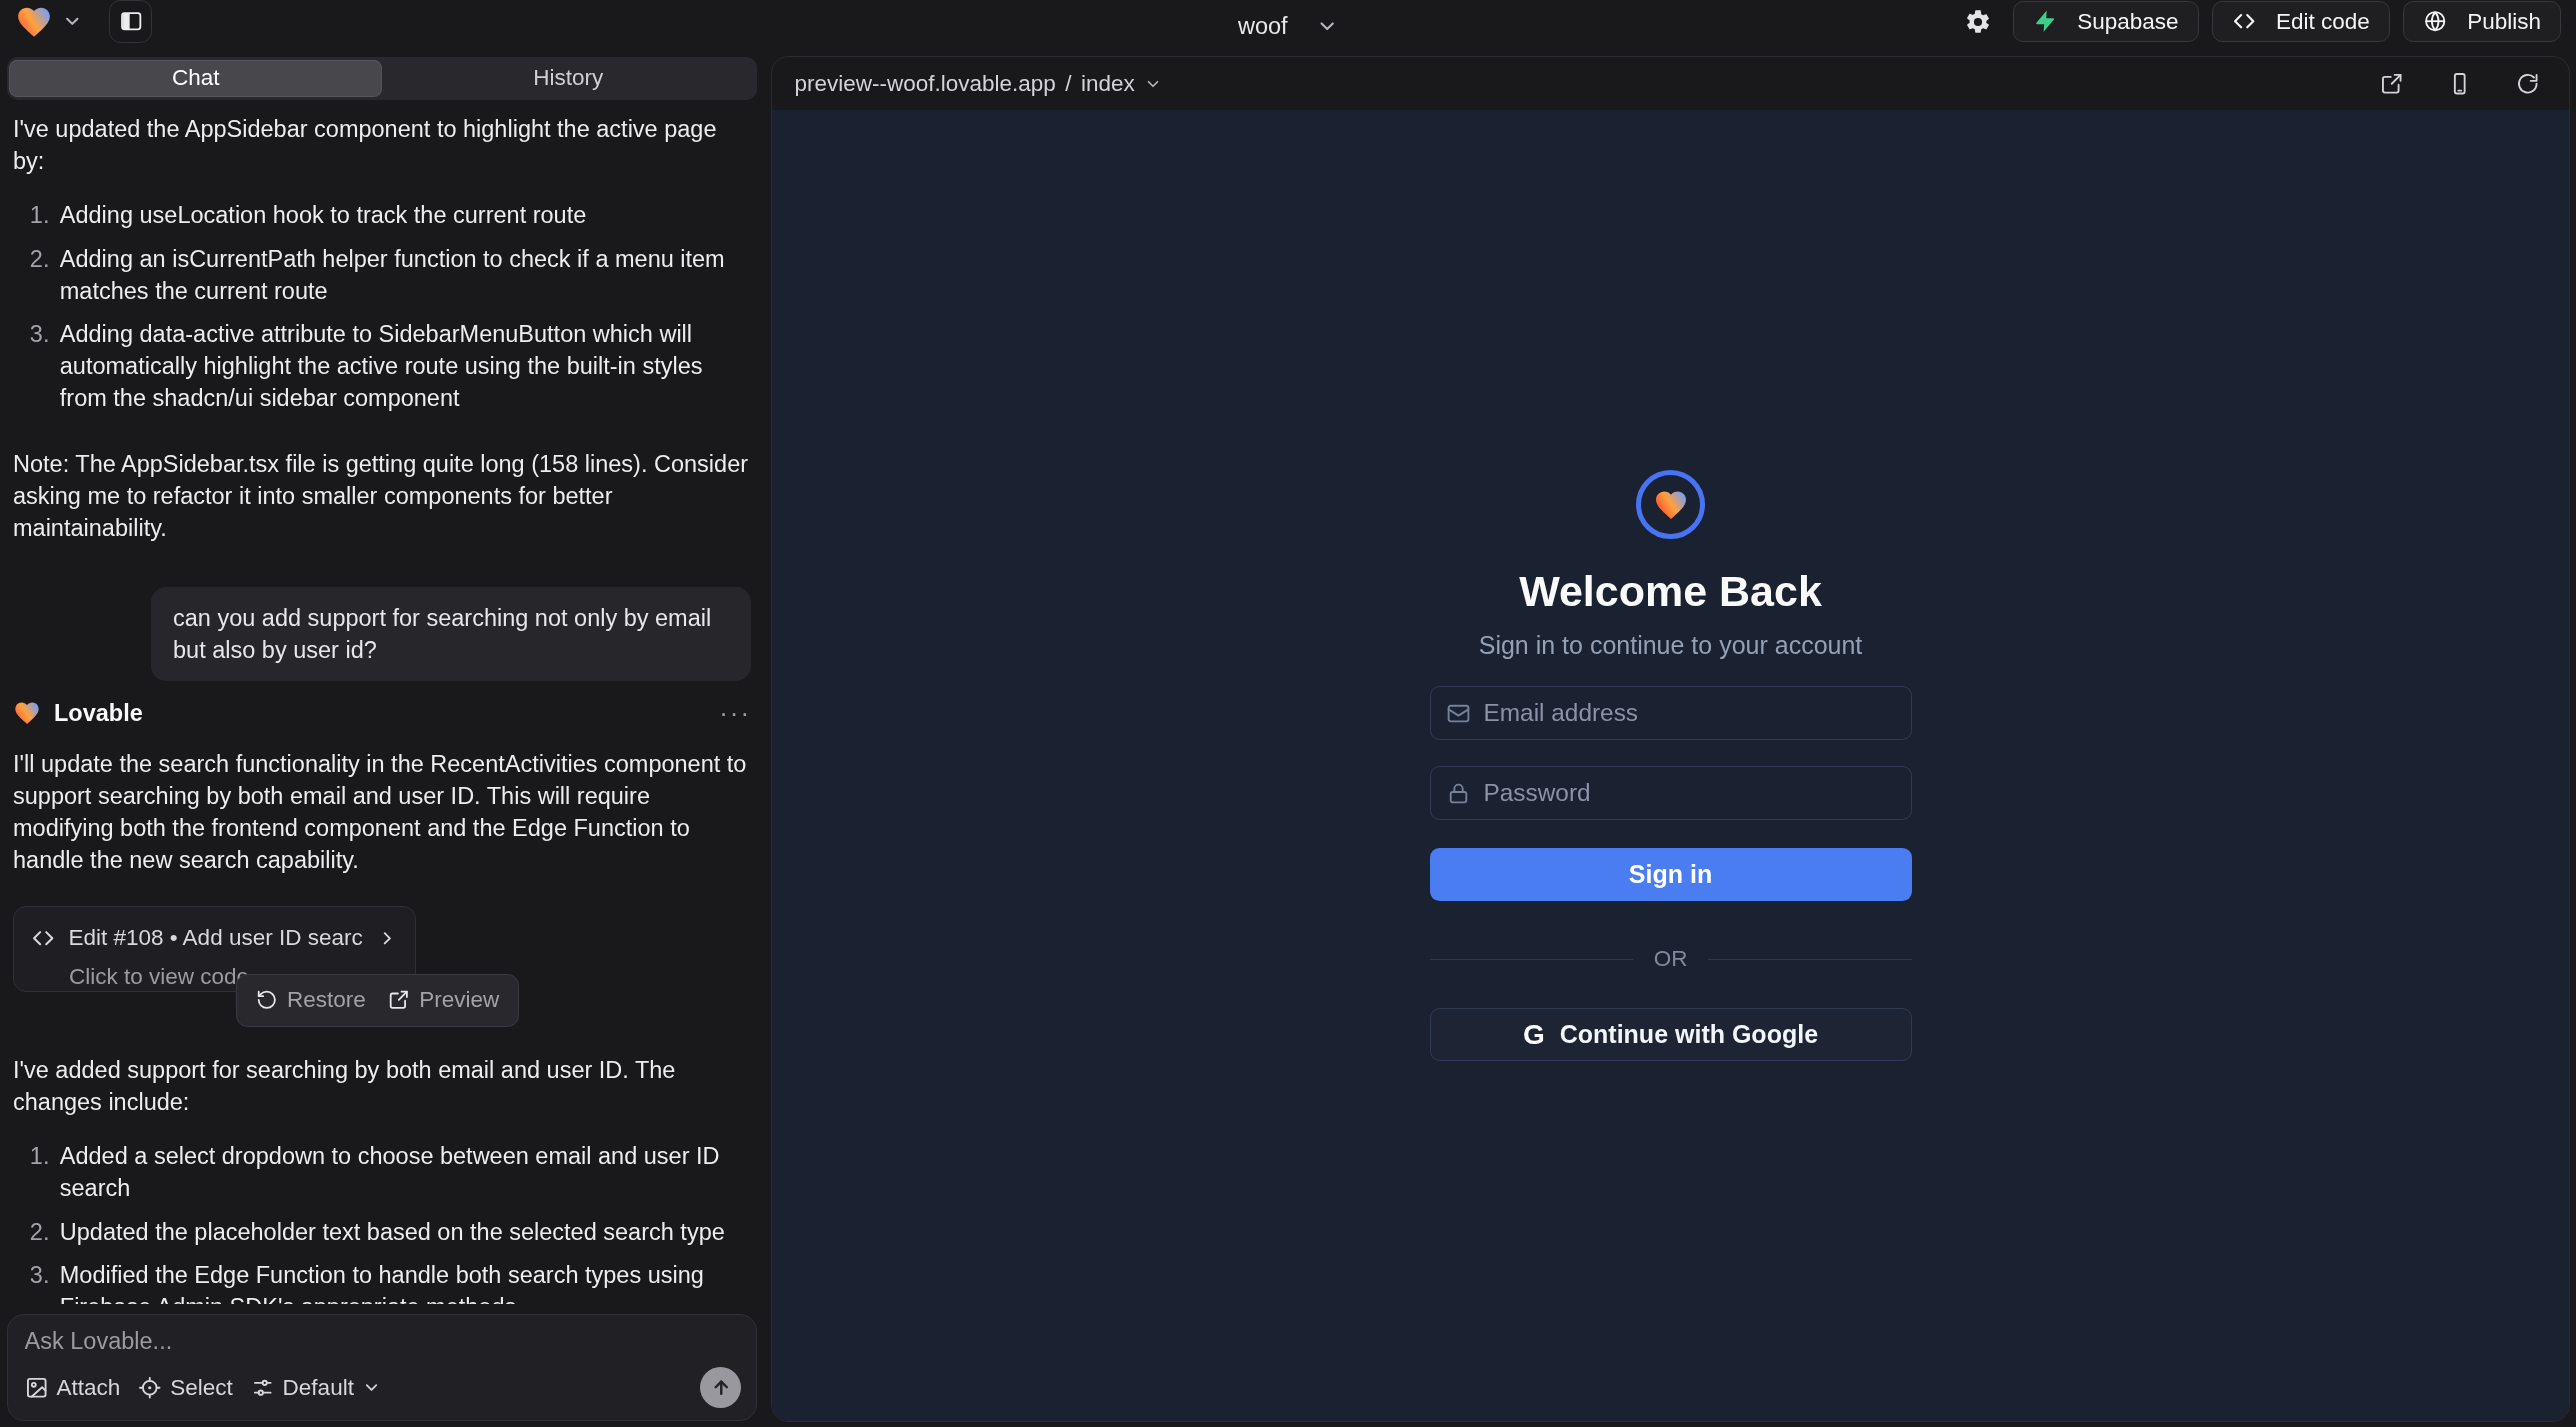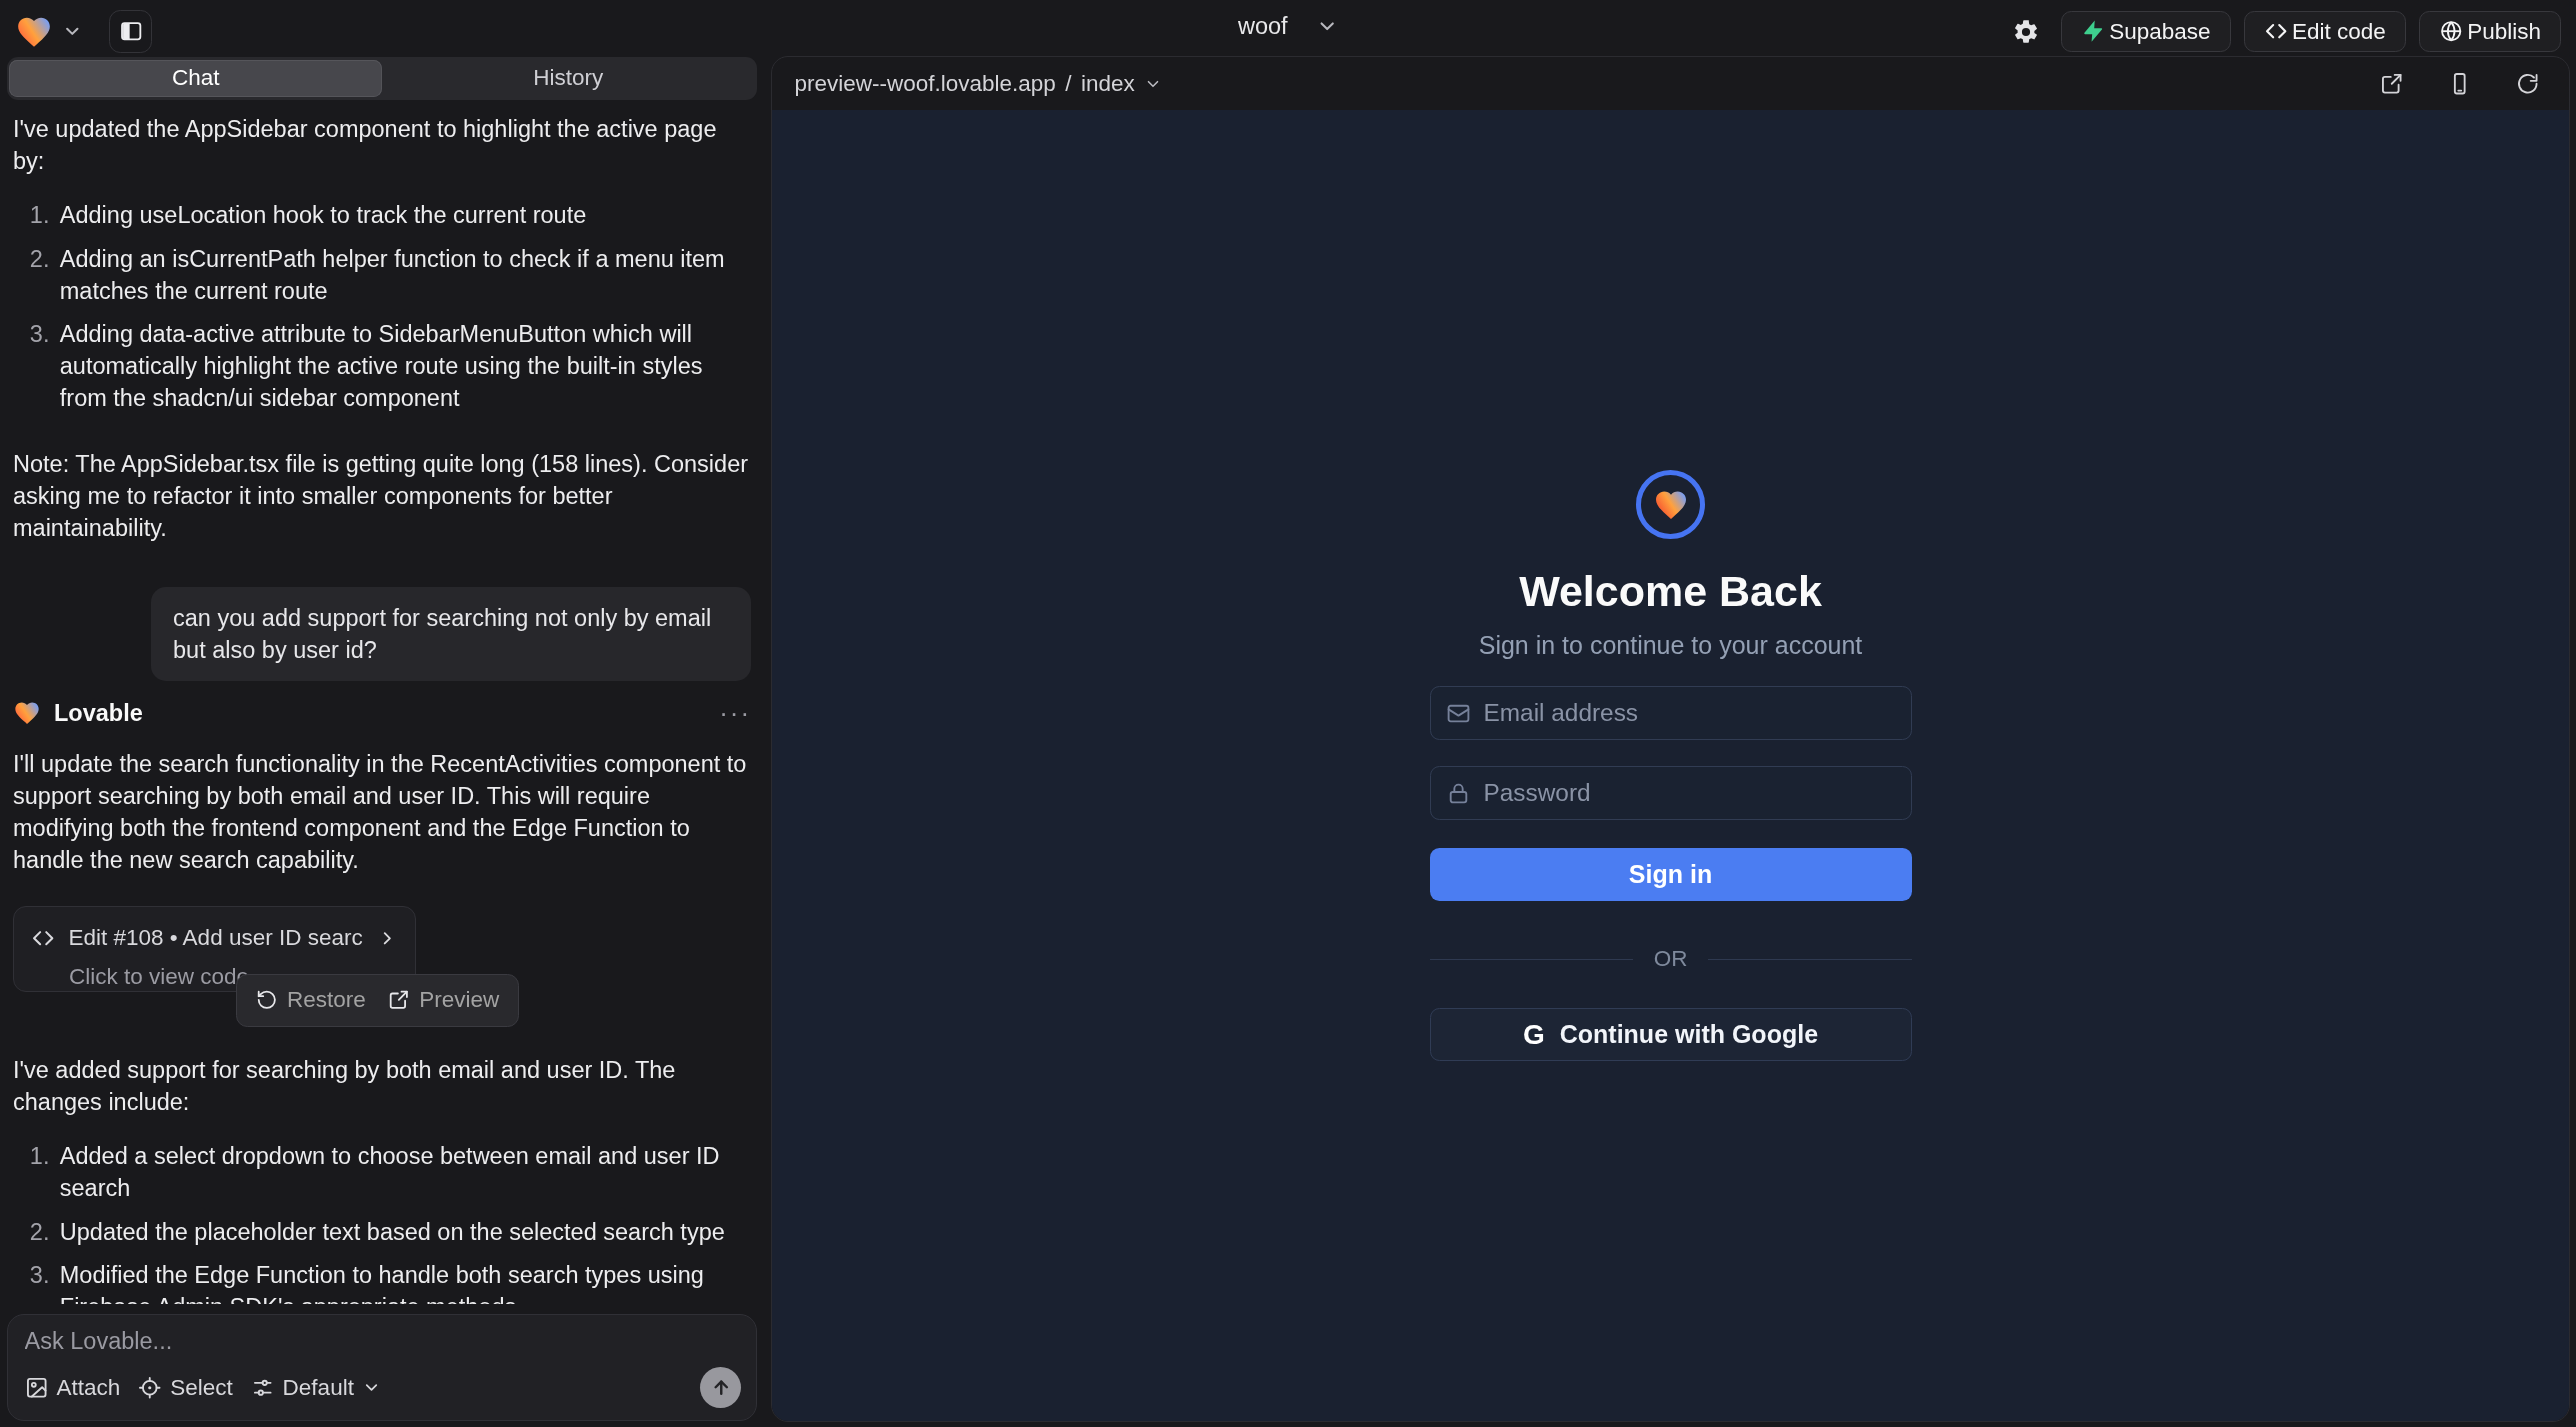--- a/index.html
+++ b/index.html
@@ -1,29 +1,29 @@
 <!DOCTYPE html>
 <html style="font-size:15px"><head>
 <meta charset="utf-8">
 <style>
   * { margin:0; padding:0; box-sizing:border-box; }
   html,body { width:2576px; height:1428px; background:#19191c; font-family:"Liberation Sans", sans-serif; color:#ececf0; overflow:hidden; }
   .app { position:relative; width:2576px; height:1428px; }
 
   
-  .topbar { position:absolute; top:0; left:0; width:2576px; height:53px; display:flex; align-items:flex-end; padding:0 15px; }
+  .topbar { position:absolute; top:0; left:0; width:2576px; height:53px; display:flex; align-items:flex-start; padding:0 15px; }
   .tb-left { display:flex; align-items:center; gap:9.4px; }
   .logo-heart { width:38px; height:38px; display:inline-flex; }
   .tb-chevron { color:#b8b8be; display:inline-flex; }
   .icon-btn { width:43px; height:43px; border:0.9px solid #333338; border-radius:11.3px; background:transparent; display:inline-flex; align-items:center; justify-content:center; color:#ededf0; cursor:pointer; margin-left:17px; }
   .tb-center { position:absolute; left:50%; top:0; height:53px; transform:translateX(-50%); display:flex; align-items:center; gap:28px; }
   .project-name { font-size:23.5px; color:#e8e8ea; }
   .tb-right { margin-left:auto; display:flex; align-items:center; gap:13px; }
   .ghost-btn { background:transparent; border:none; color:#e4e4e7; display:inline-flex; align-items:center; justify-content:center; width:43px; height:43px; cursor:pointer; }
-  .pill-btn { height:41px; display:inline-flex; align-items:center; gap:4px; padding:0 19px; background:#1f1f22; border:0.9px solid #38383d; border-radius:10.3px; color:#f4f4f5; font-size:22.5px; cursor:pointer; }
+  .pill-btn { height:41px; display:inline-flex; align-items:center; gap:20px; padding:0 19px; background:#1f1f22; border:0.9px solid #38383d; border-radius:10.3px; color:#f4f4f5; font-size:22.5px; cursor:pointer; }
 
   
   .chat-panel { position:absolute; top:53px; left:0; width:764px; height:1375px; display:flex; flex-direction:column; }
   .tabs { margin:3.8px 6.6px 0 6.6px; height:43px; background:#29292d; border-radius:11.3px; display:flex; padding:2.8px; }
   .tab { flex:1; display:flex; align-items:center; justify-content:center; font-size:22.5px; color:#cfcfd4; border-radius:8.4px; cursor:pointer; }
   .tab.active { background:#47474c; color:#ffffff; box-shadow:0 0 0 0.9px #55555a inset; }
 
   .chat-scroll { flex:1; overflow:hidden; padding:13px 13px 0 13px; font-size:23.5px; line-height:32px; color:#ededef; }
   .para { margin-top:0; }
   ol.olist { margin:22.5px 0 0 0; padding-left:43px; }

